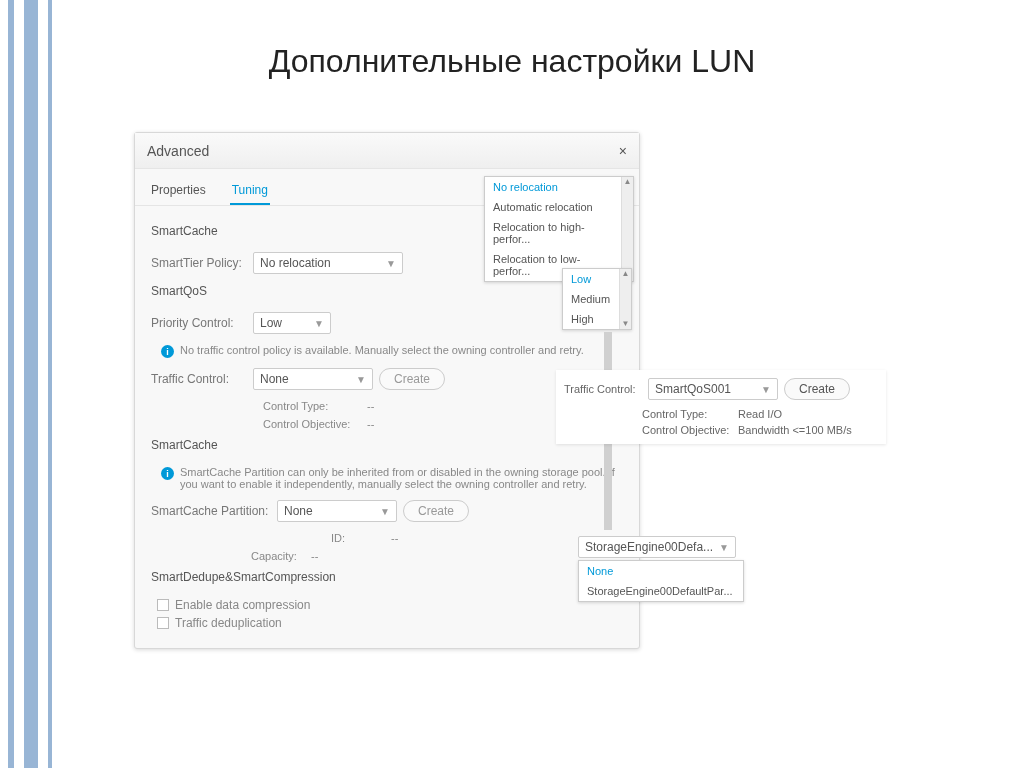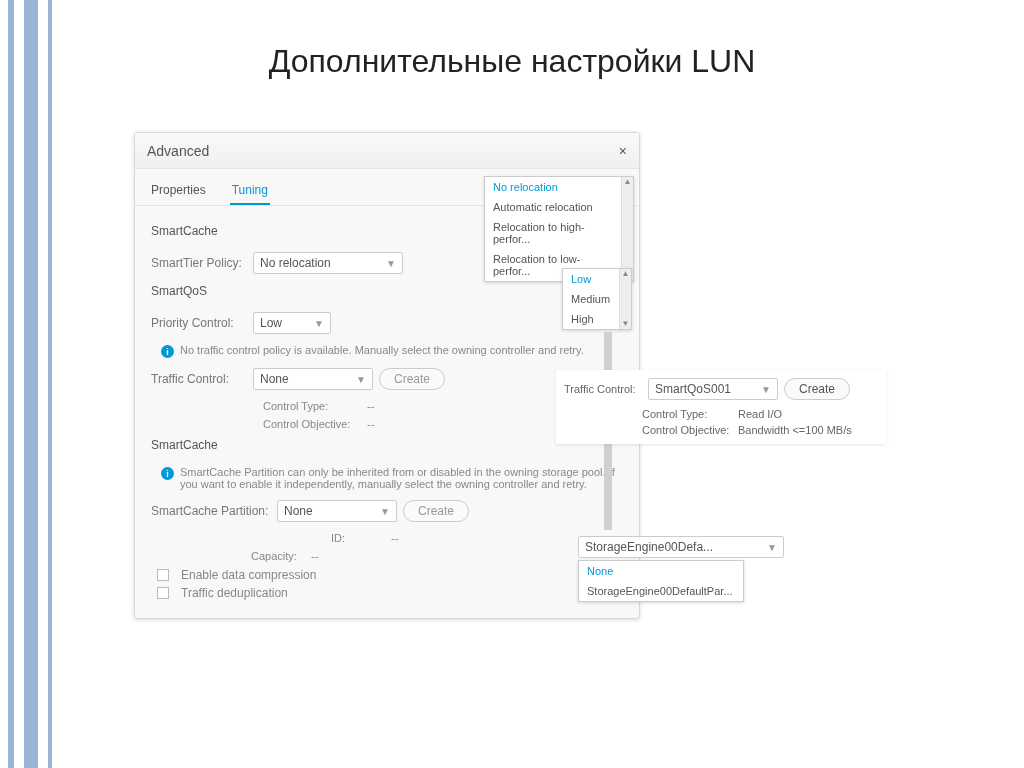--- a/index.html
+++ b/index.html
@@ -33,21 +33,21 @@
 .select .caret { margin-left: 6px; color: #999; font-size: 10px; }
 
 .info { display: flex; align-items: flex-start; gap: 6px; color: #888; font-size: 11px; margin-bottom: 10px; padding-left: 10px; }
 .info-icon { width: 13px; height: 13px; border-radius: 50%; background: #0099d8; color: #fff; font-size: 9px; display: inline-flex; align-items: center; justify-content: center; font-weight: bold; flex-shrink: 0; margin-top: 1px; }
 
 .btn { display: inline-flex; align-items: center; justify-content: center; height: 22px; padding: 0 14px; border: 1px solid #ccc; border-radius: 11px; background: #fafafa; color: #999; font-size: 12px; }
 
 .sub-row { display: flex; margin-left: 112px; font-size: 11px; color: #888; margin-bottom: 6px; }
 .sub-label { width: 104px; }
 
-.checkbox-row { display: flex; align-items: center; gap: 12px; font-size: 12px; color: #888; margin-bottom: 4px; padding-left: 6px; }
+.checkbox-row { display: flex; align-items: center; gap: 6px; font-size: 12px; color: #888; margin-bottom: 4px; padding-left: 6px; }
 .cb { width: 12px; height: 12px; border: 1px solid #bbb; background: #fff; }
 
 .dropdown { position: absolute; background: #fff; border: 1px solid #ccc; font-size: 11px; color: #555; box-shadow: 0 1px 3px rgba(0,0,0,.15); }
 .dropdown .opt { padding: 4px 8px; }
 .dropdown .opt.sel { color: #0099d8; font-weight: 500; }
 .dd-scroll { position: absolute; right: 0; top: 0; bottom: 0; width: 12px; background: #eee; border-left: 1px solid #ddd; }
 .dd-scroll .up, .dd-scroll .down { position: absolute; left: 0; right: 0; height: 10px; text-align: center; font-size: 8px; color: #888; }
 .dd-scroll .up { top: 0; }
 .dd-scroll .down { bottom: 0; }
 
@@ -130,20 +130,21 @@
     </div>
     <div class="sub-row" style="margin-left:180px">
       <span class="sub-label" style="width:60px">ID:</span>
       <span>--</span>
     </div>
     <div class="sub-row" style="margin-left:100px">
       <span class="sub-label" style="width:60px">Capacity:</span>
       <span>--</span>
     </div>
 
+    <div class="section-title">SmartDedupe&amp;SmartCompression</div>
     <div class="checkbox-row">
       <span class="cb"></span>
       <span>Enable data compression</span>
     </div>
     <div class="checkbox-row">
       <span class="cb"></span>
       <span>Traffic deduplication</span>
     </div>
   </div>
 </div>
@@ -185,21 +186,21 @@
     <span style="width:96px">Control Type:</span>
     <span>Read I/O</span>
   </div>
   <div style="display:flex; margin-left:78px;">
     <span style="width:96px">Control Objective:</span>
     <span>Bandwidth &lt;=100 MB/s</span>
   </div>
 </div>
 
 <div class="float-panel" style="left:578px; top:536px;">
-  <span class="select" style="min-width:150px; background:#fff;gap:48px;">
+  <span class="select" style="min-width:150px; background:#fff;">
     <span>StorageEngine00Defa...</span>
     <span class="caret">▼</span>
   </span>
 </div>
 <div class="dropdown" style="left:578px; top:560px; width:166px;">
   <div class="opt sel">None</div>
   <div class="opt">StorageEngine00DefaultPar...</div>
 </div>
 
 </body></html>

